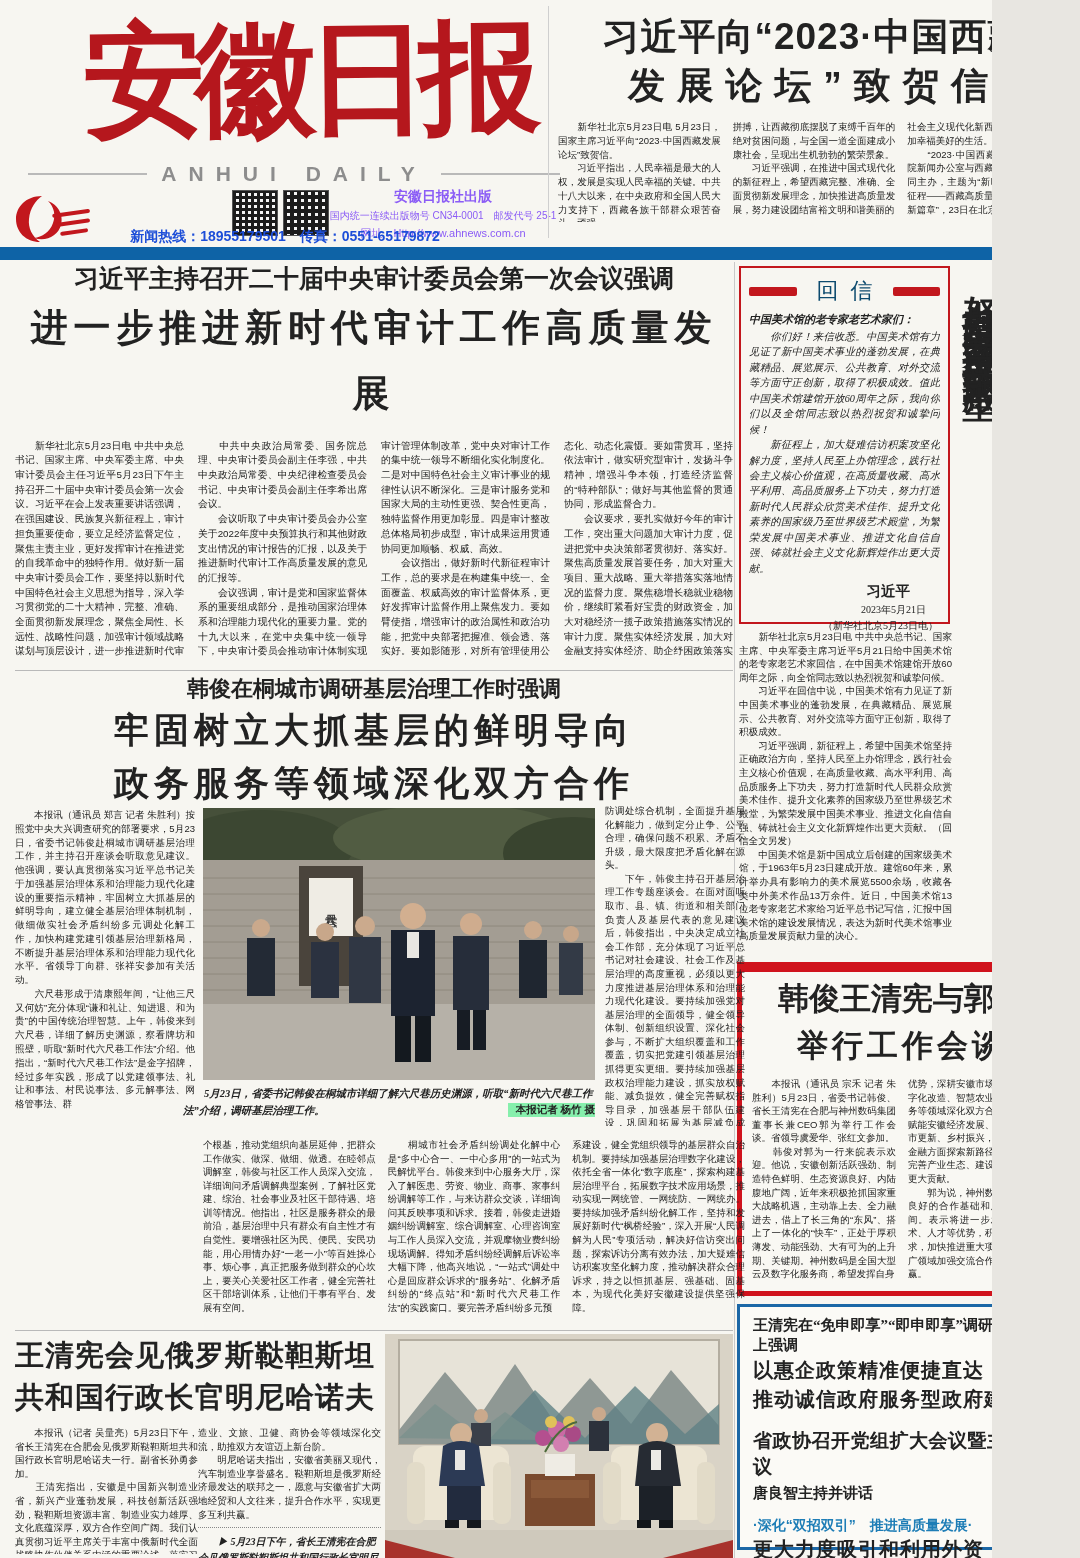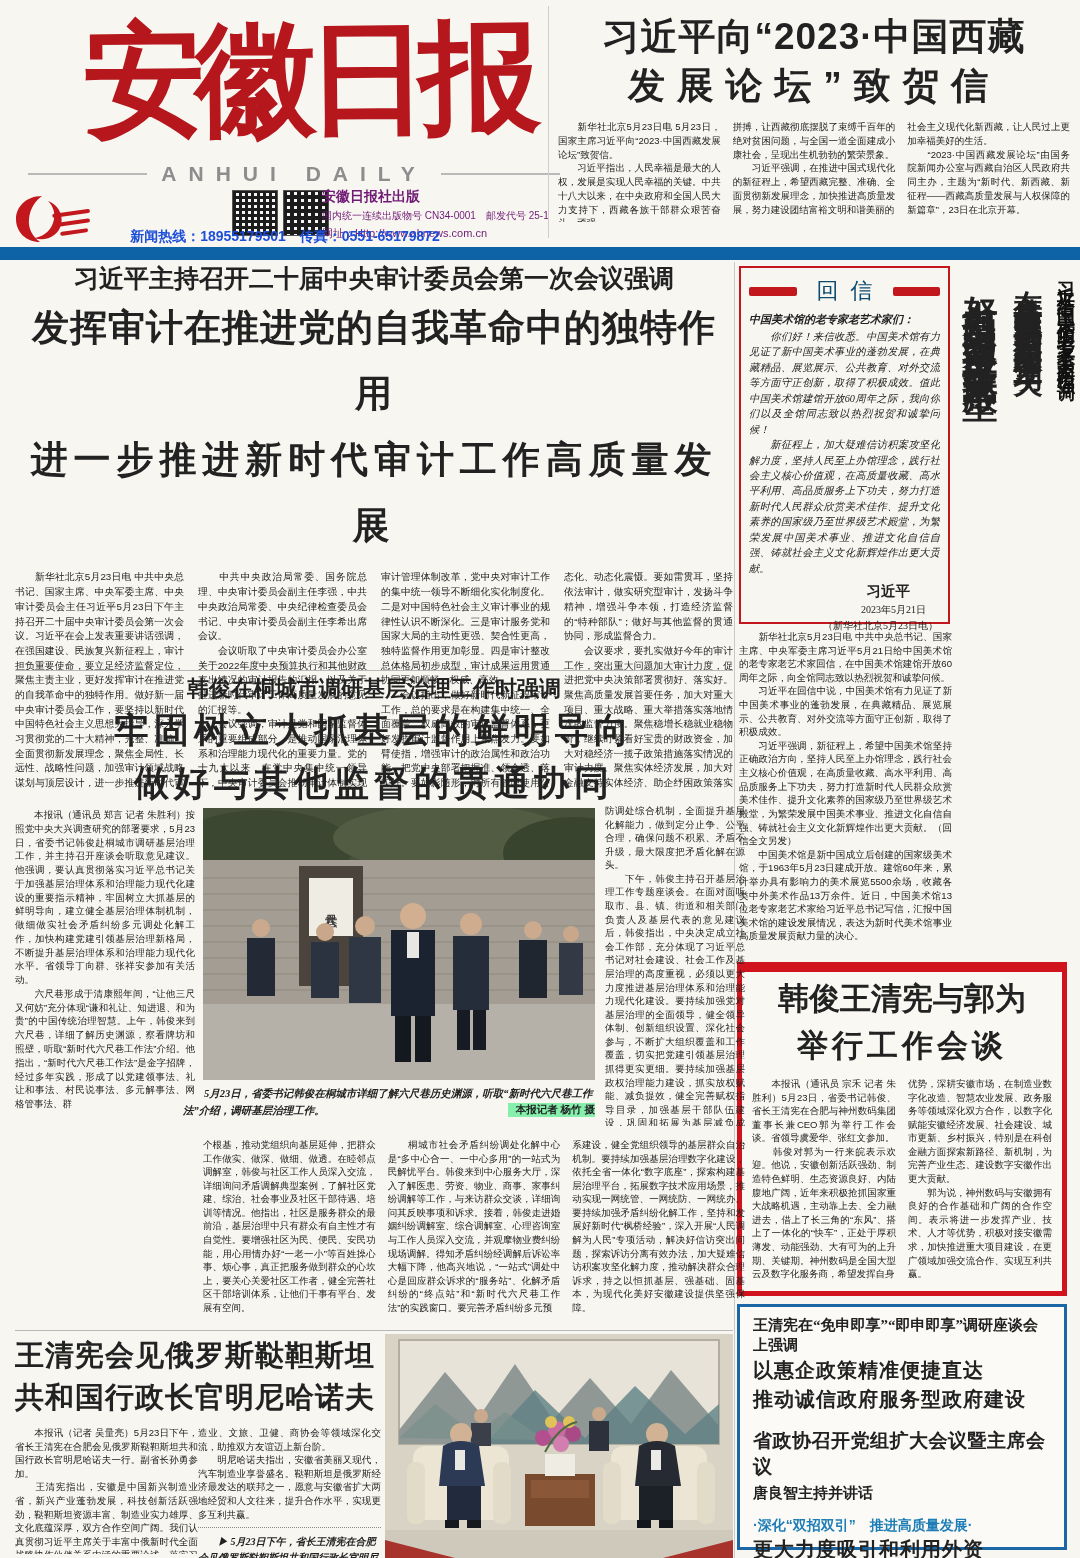--- a/index.html
+++ b/index.html
@@ -1,36 +1,36 @@
 <!DOCTYPE html>
 <html><head>
 <meta charset="utf-8">
 <style>
   html,body{margin:0;padding:0;background:#e8e6e1;}
-  .page{position:relative;width:1080px;height:1558px;background:#f7f6f1;overflow:hidden;
+  .page{position:relative;width:992px;height:1558px;background:#f7f6f1;overflow:hidden;
         font-family:"Liberation Sans",sans-serif;color:#222;}
   .abs{position:absolute;}
   .flow{white-space:pre-line;text-align:justify;overflow:hidden;}
   .kai{font-family:"Liberation Serif",serif;font-style:italic;}
 
   
   .masthead-title{left:52px;top:-8px;width:510px;height:170px;line-height:172px;text-align:center;
       font-family:"DejaVu Serif",serif;font-weight:900;font-size:122px;letter-spacing:-10px;
       color:#b5171d;transform:rotate(-0.6deg);}
   .eng-row{left:28px;top:162px;width:532px;display:flex;align-items:center;gap:14px;}
   .eng-row .rule{flex:1;height:2px;background:#b9b9b9;}
   .eng-row .eng{font-size:21px;font-weight:bold;letter-spacing:12px;color:#8d8d8d;}
   .logo{left:12px;top:192px;width:80px;height:54px;}
   .date-block{left:98px;top:188px;width:128px;text-align:center;font-size:11.5px;line-height:1.5;color:#333;}
   .date-block .d1{font-weight:bold;font-size:12.5px;}
   .qr-wrap{left:232px;top:190px;display:flex;gap:5px;}
   .qr{width:44px;height:44px;border:1px solid #555;background:
       repeating-linear-gradient(0deg,#1c1c1c 0 3px,transparent 3px 6px),
       repeating-linear-gradient(90deg,#1c1c1c 0 3px,#f5f5f5 3px 6px);}
-  .publisher{left:322px;top:188px;width:242px;color:#701a75;}
+  .publisher{left:322px;top:188px;width:242px;text-align:center;color:#8b5cf6;}
   .publisher .p1{font-weight:bold;font-size:14px;margin-bottom:3px;}
   .publisher .p2{font-size:10px;margin-bottom:3px;}
   .publisher .p3{font-size:11px;}
   .hotline{left:35px;top:228px;width:500px;text-align:center;color:#1d4ed8;font-weight:bold;font-size:14px;}
   .blue-bar{left:0;top:247px;width:1080px;height:13px;background:#0e63a6;}
   .vline-head{left:548px;top:6px;width:1px;height:232px;background:#cfcfcf;}
 
   
   .tibet{left:558px;top:12px;width:512px;}
   .tibet .h1{font-size:37px;font-weight:900;text-align:center;letter-spacing:1px;line-height:1.35;}
@@ -151,21 +151,20 @@
 　　习近平指出，人民幸福是最大的人权，发展是实现人民幸福的关键。中共十八大以来，在中央政府和全国人民大力支持下，西藏各族干部群众艰苦奋斗、顽强</div>
       <div class="col flow">拼搏，让西藏彻底摆脱了束缚千百年的绝对贫困问题，与全国一道全面建成小康社会，呈现出生机勃勃的繁荣景象。
 　　习近平强调，在推进中国式现代化的新征程上，希望西藏完整、准确、全面贯彻新发展理念，加快推进高质量发展，努力建设团结富裕文明和谐美丽的</div>
       <div class="col flow">社会主义现代化新西藏，让人民过上更加幸福美好的生活。
 　　“2023·中国西藏发展论坛”由国务院新闻办公室与西藏自治区人民政府共同主办，主题为“新时代、新西藏、新征程——西藏高质量发展与人权保障的新篇章”，23日在北京开幕。</div>
     </div>
   </div>
 
   <div class="abs audit">
     <div class="kicker">习近平主持召开二十届中央审计委员会第一次会议强调</div>
-    <div class="h">发挥审计在推进党的自我革命中的独特作用</div>
     <div class="h h2">进一步推进新时代审计工作高质量发展</div>
     <div class="audit-cols">
       <div class="col flow">　　新华社北京5月23日电 中共中央总书记、国家主席、中央军委主席、中央审计委员会主任习近平5月23日下午主持召开二十届中央审计委员会第一次会议。习近平在会上发表重要讲话强调，在强国建设、民族复兴新征程上，审计担负重要使命，要立足经济监督定位，聚焦主责主业，更好发挥审计在推进党的自我革命中的独特作用。做好新一届中央审计委员会工作，要坚持以新时代中国特色社会主义思想为指导，深入学习贯彻党的二十大精神，完整、准确、全面贯彻新发展理念，聚焦全局性、长远性、战略性问题，加强审计领域战略谋划与顶层设计，进一步推进新时代审计工作高质量发展，以有力有效的审计监督服务保障党和国家工作大局。</div>
       <div class="col flow">　　中共中央政治局常委、国务院总理、中央审计委员会副主任李强，中共中央政治局常委、中央纪律检查委员会书记、中央审计委员会副主任李希出席会议。
 　　会议听取了中央审计委员会办公室关于2022年度中央预算执行和其他财政支出情况的审计报告的汇报，以及关于推进新时代审计工作高质量发展的意见的汇报等。
 　　会议强调，审计是党和国家监督体系的重要组成部分，是推动国家治理体系和治理能力现代化的重要力量。党的十九大以来，在党中央集中统一领导下，中央审计委员会推动审计体制实现系统性、整体性重构，走出了一条契合中国国情的审计新路子，审计工作取得历史性成就、发生历史性变革。一是深入推进</div>
       <div class="col flow">审计管理体制改革，党中央对审计工作的集中统一领导不断细化实化制度化。二是对中国特色社会主义审计事业的规律性认识不断深化。三是审计服务党和国家大局的主动性更强、契合性更高，独特监督作用更加彰显。四是审计整改总体格局初步成型，审计成果运用贯通协同更加顺畅、权威、高效。
 　　会议指出，做好新时代新征程审计工作，总的要求是在构建集中统一、全面覆盖、权威高效的审计监督体系，更好发挥审计监督作用上聚焦发力。要如臂使指，增强审计的政治属性和政治功能，把党中央部署把握准、领会透、落实好。要如影随形，对所有管理使用公共资金、国有资产、国有资源的地方、部门和单位的审计监督权无一遗漏、无一例外，形成常</div>
       <div class="col flow">态化、动态化震慑。要如雷贯耳，坚持依法审计，做实研究型审计，发扬斗争精神，增强斗争本领，打造经济监督的“特种部队”；做好与其他监督的贯通协同，形成监督合力。
 　　会议要求，要扎实做好今年的审计工作，突出重大问题加大审计力度，促进把党中央决策部署贯彻好、落实好。聚焦高质量发展首要任务，加大对重大项目、重大战略、重大举措落实落地情况的监督力度。聚焦稳增长稳就业稳物价，继续盯紧看好宝贵的财政资金，加大对稳经济一揽子政策措施落实情况的审计力度。聚焦实体经济发展，加大对金融支持实体经济、助企纾困政策落实情况的审计力度，推动落实好“两个毫不动摇”。（下转3版）</div>
@@ -217,21 +216,21 @@
     <div class="bb-mid">省政协召开党组扩大会议暨主席会议</div>
     <div class="bb-sub">唐良智主持并讲话</div>
     <div class="bb-teal">·深化“双招双引”　推进高质量发展·</div>
     <div class="bb-big">更大力度吸引和利用外资</div>
 
   </div>
 
   <div class="abs hanjun">
     <div class="kicker">韩俊在桐城市调研基层治理工作时强调</div>
     <div class="h">牢固树立大抓基层的鲜明导向</div>
-    <div class="h">做好与其他监督的贯通协同</div>
+    <div class="h">政务服务等领域深化双方合作</div>
 
     <div class="hj-col-left flow">　　本报讯（通讯员 郑言 记者 朱胜利）按照党中央大兴调查研究的部署要求，5月23日，省委书记韩俊赴桐城市调研基层治理工作，并主持召开座谈会听取意见建议。他强调，要认真贯彻落实习近平总书记关于加强基层治理体系和治理能力现代化建设的重要指示精神，牢固树立大抓基层的鲜明导向，建立健全基层治理体制机制，做细做实社会矛盾纠纷多元调处化解工作，加快构建党建引领基层治理新格局，不断提升基层治理体系和治理能力现代化水平。省领导丁向群、张祥安参加有关活动。
 　　六尺巷形成于清康熙年间，“让他三尺又何妨”充分体现“谦和礼让、知进退、和为贵”的中国传统治理智慧。上午，韩俊来到六尺巷，详细了解历史渊源，察看牌坊和照壁，听取“新时代六尺巷工作法”介绍。他指出，“新时代六尺巷工作法”是金字招牌，经过多年实践，形成了以党建领事法、礼让和事法、村民说事法、多元解事法、网格管事法、群</div>
 
     <div class="hj-photo">
       <svg width="392" height="272" viewBox="0 0 392 272">
         <rect width="392" height="272" fill="#9a948b"></rect>
         <rect y="0" width="392" height="58" fill="#46503a"></rect>
         <ellipse cx="60" cy="40" rx="90" ry="38" fill="#3c4732"></ellipse>
         <ellipse cx="250" cy="30" rx="120" ry="34" fill="#515c42"></ellipse>

